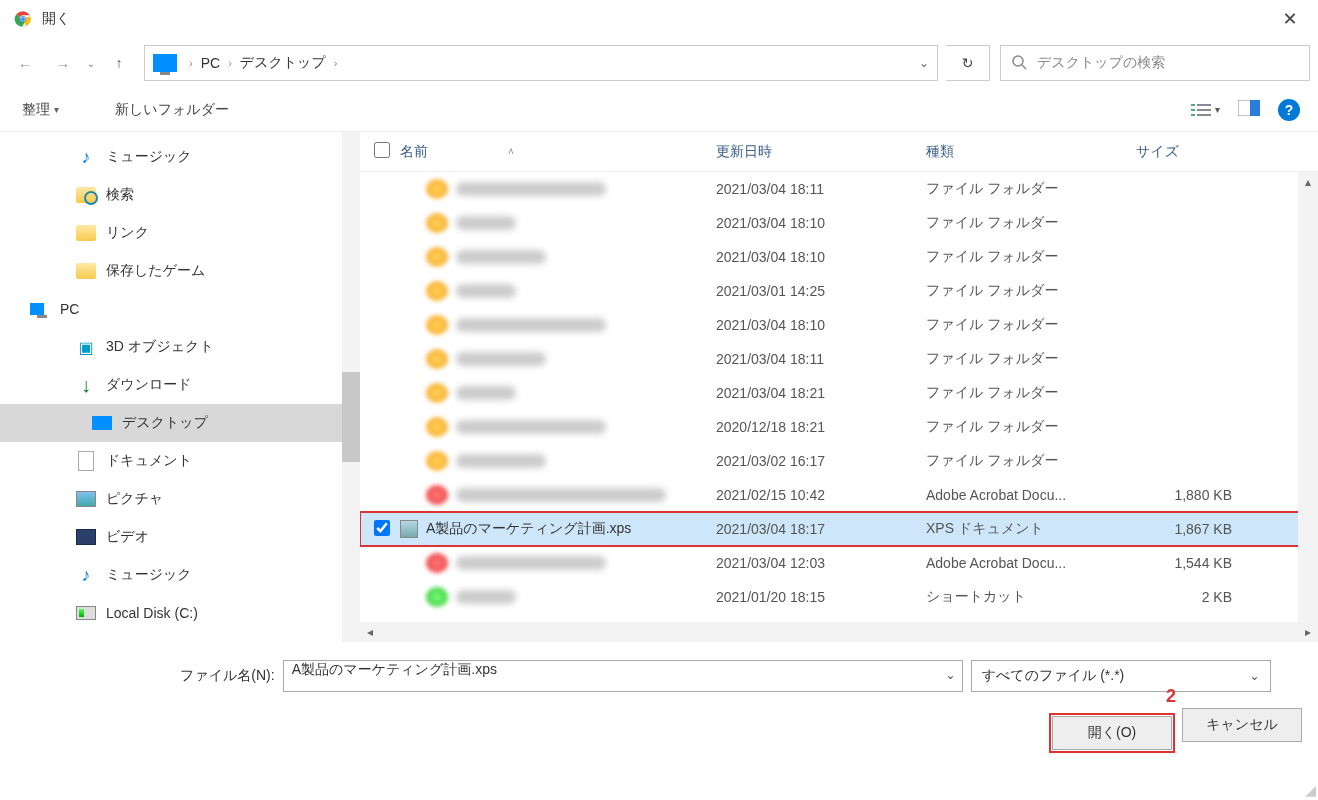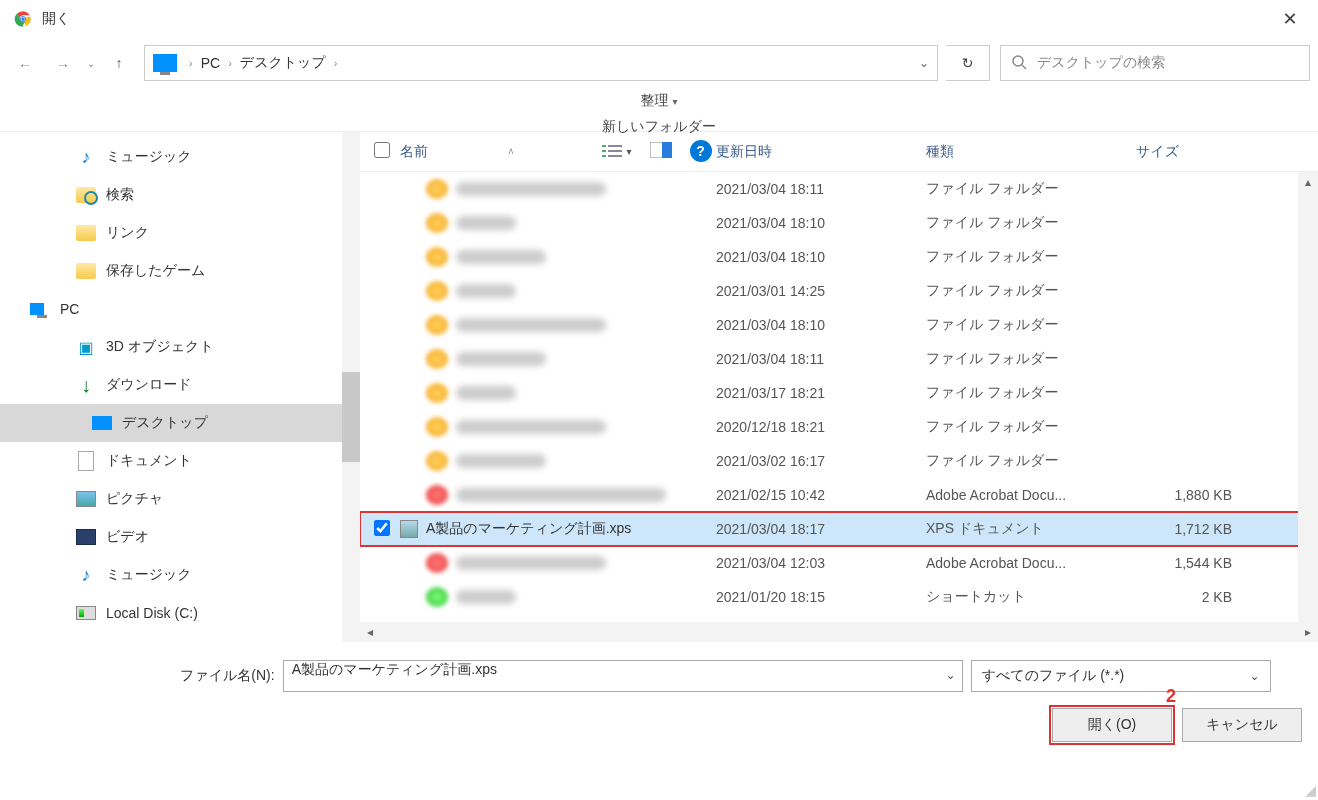--- a/index.html
+++ b/index.html
@@ -17,21 +17,21 @@
   .address { flex: 1; height: 36px; border: 1px solid #ccc; display: flex; align-items: center; padding: 0 8px; margin: 0 4px; }
   .monitor-icon { width: 24px; height: 18px; background: #0090ff; margin-right: 6px; position:relative;}
   .monitor-icon::after { content:""; position:absolute; bottom:-3px; left:7px; width:10px; height:3px; background:#888;}
   .crumb { color: #333; padding: 0 2px; }
   .crumb-sep { color: #888; padding: 0 6px; font-size: 11px; }
   .address .end-chevron { margin-left:auto; color:#666; font-size:12px;}
   .refresh { width: 44px; height:36px; border:1px solid #ccc; border-left:none; display:flex;align-items:center;justify-content:center; color:#444;}
   .search { width: 310px; height: 36px; border: 1px solid #ccc; display: flex; align-items: center; padding: 0 10px; color: #888; margin-left:6px;}
   .search .sicon { margin-right: 10px; }
 
-  .toolbar { height: 44px; display: flex; align-items: center; padding: 0 14px; border-bottom: 1px solid #eee; color:#444;flex-direction:column;}
+  .toolbar { height: 44px; display: flex; padding: 0 14px; border-bottom: 1px solid #eee; color:#444;}
   .toolbar .t-item { padding: 4px 8px; display:flex; align-items:center; gap:4px;}
   .toolbar .spacer { flex:1; }
   .toolbar .right-icons { display:flex; align-items:center; gap:18px; padding-right:4px;}
   .help-icon { width:22px;height:22px;border-radius:50%;background:#0078d7;color:#fff;display:flex;align-items:center;justify-content:center;font-weight:bold;font-size:14px;}
 
   .body-split { display:flex; height: 510px; }
   .sidebar { width: 360px; overflow:hidden; position:relative; }
   .sidebar-inner { padding: 6px 0 0 50px; }
   .tree-item { display:flex; align-items:center; height:38px; padding-left:16px; gap:10px; color:#333;}
   .tree-item.lvl0 { padding-left: 0; }
@@ -88,21 +88,21 @@
   .vscroll .ar{height:20px;display:flex;align-items:center;justify-content:center;color:#666;font-size:12px;}
 
   .footer { padding: 18px 10px 10px; }
   .fn-row { display:flex; align-items:center; gap:8px; padding-left:170px;}
   .fn-label{color:#333;}
   .fn-input{flex:1; max-width:680px; height:32px; border:1px solid #aaa; padding:0 8px; background:#fff; position:relative;}
   .fn-input .dd{position:absolute;right:6px;top:7px;color:#555;font-size:12px;}
   .filter-sel{width:300px;height:32px;border:1px solid #aaa;display:flex;align-items:center;padding:0 10px;justify-content:space-between;color:#333;}
   .btn-row{display:flex;justify-content:flex-end;gap:10px;margin-top:16px;padding-right:6px; position:relative;}
   .btn{height:34px;min-width:120px;border:1px solid #aaa;background:#eee;display:flex;align-items:center;justify-content:center;color:#333;}
-  .btn.open{outline:2px solid #d33;outline-offset:1px;}
+  .btn.open{outline:2px solid #d33;outline-offset:1px;margin-top:8px;}
   .annot2{position:absolute;right:132px;top:-22px;color:#d33;font-weight:bold;font-size:18px;}
   .grip{position:absolute;right:2px;bottom:2px;color:#ccc;font-size:14px;}
 </style>
 </head>
 <body>
 
 <div class="titlebar">
   <svg class="chrome-icon" viewBox="0 0 24 24">
     <circle cx="12" cy="12" r="10" fill="#fff" stroke="#ccc"></circle>
     <path d="M12 2a10 10 0 0 1 8.6 5H12a5 5 0 0 0-4.3 2.5L3.5 5.3A10 10 0 0 1 12 2z" fill="#ea4335"></path>
@@ -329,21 +329,21 @@
           <div class="c-date">2021/03/04 18:11</div>
           <div class="c-type">ファイル フォルダー</div>
           <div class="c-size"></div>
         </div>
       <div class="row">
           <div class="c-chk"></div>
           <div class="c-name">
             <span class="blur-folder"></span>
             <span class="blur-text w2"></span>
           </div>
-          <div class="c-date">2021/03/17 18:21</div>
+          <div class="c-date">2021/03/04 18:21</div>
           <div class="c-type">ファイル フォルダー</div>
           <div class="c-size"></div>
         </div>
       <div class="row">
           <div class="c-chk"></div>
           <div class="c-name">
             <span class="blur-folder"></span>
             <span class="blur-text"></span>
           </div>
           <div class="c-date">2020/12/18 18:21</div>
@@ -372,21 +372,21 @@
           <div class="c-size">1,880 KB</div>
       </div>
       <div class="row selected boxed">
         <div class="c-chk"><input class="chkbox" type="checkbox" checked="" style=""></div>
         <div class="c-name" style="padding-left:0;">
             <span class="xps-ic"></span>
             <span style="color:#333;">A製品のマーケティング計画.xps</span>
           </div>
         <div class="c-date">2021/03/04 18:17</div>
           <div class="c-type">XPS ドキュメント</div>
-          <div class="c-size">1,712 KB</div>
+          <div class="c-size">1,867 KB</div>
       </div>
       <div class="row">
           <div class="c-chk"></div>
           <div class="c-name">
             <span class="blur-red"></span>
             <span class="blur-text"></span>
           </div>
           <div class="c-date">2021/03/04 12:03</div>
           <div class="c-type">Adobe Acrobat Docu...</div>
           <div class="c-size">1,544 KB</div>

